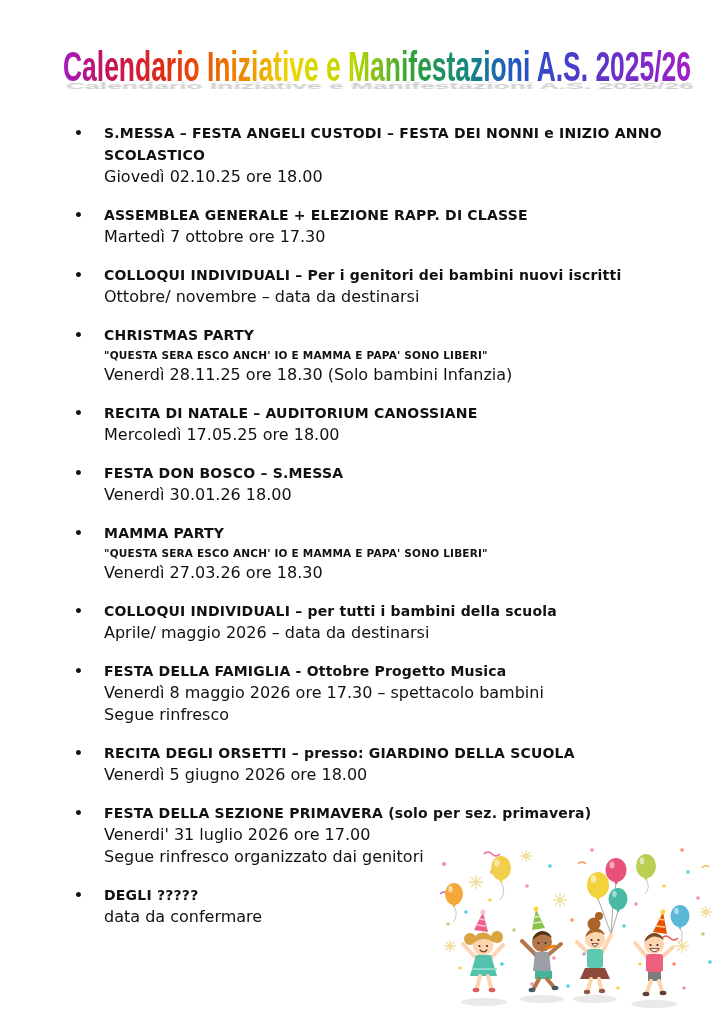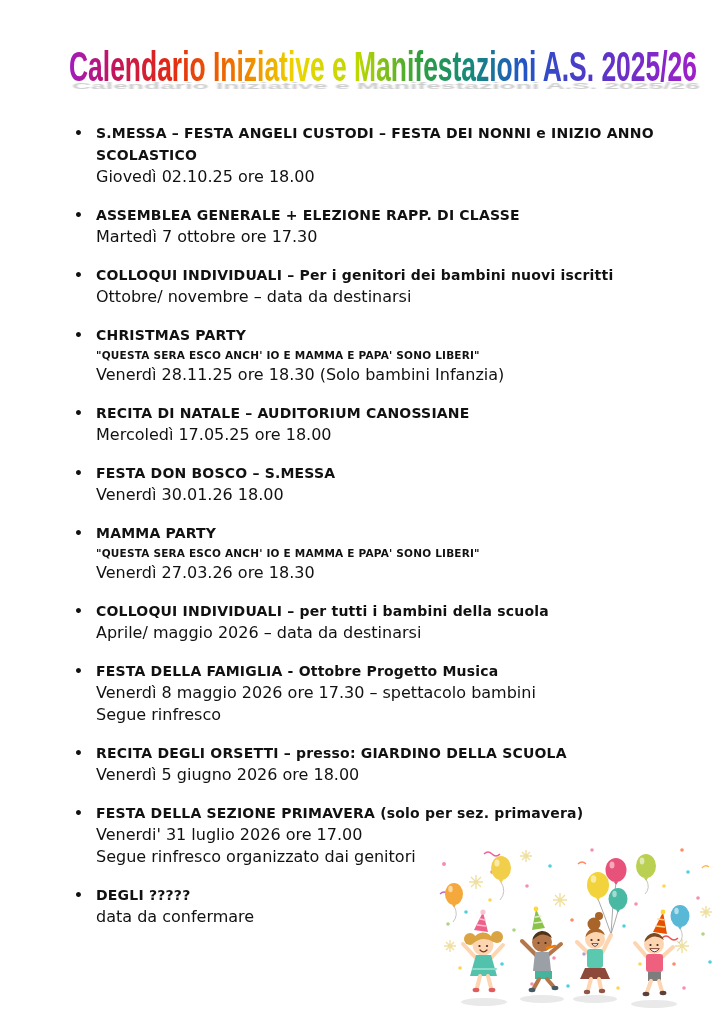--- a/index.html
+++ b/index.html
@@ -1,38 +1,38 @@
 <!DOCTYPE html>
 <html><head>
 <meta charset="utf-8">
 <style>
   * { margin:0; padding:0; box-sizing:border-box; }
   html, body { background:#ffffff; }
   body {
     width:724px; height:1024px; position:relative; overflow:hidden;
     font-family:"DejaVu Sans", sans-serif; color:#111111;
   }
-  .title-wrap { position:absolute; top:0; left:6px; width:696px; height:110px; }
+  .title-wrap { position:absolute; top:0; left:0; width:696px; height:110px; }
   .wa-main, .wa-shadow {
     font-family:"Liberation Sans", sans-serif;
     font-weight:bold;
   }
   .wa-main { font-size:42px; }
   .wa-shadow { font-size:42px; fill:#b9b9b9; opacity:0.7; }
 
   .event-list {
     position:absolute; top:122px; left:68px; width:630px;
     list-style:none;
   }
   .event { display:flex; margin-bottom:16px; }
   .bullet {
     flex:0 0 28px; width:28px; font-size:14px; font-weight:bold;
     line-height:22px; padding-left:6px;
   }
-  .event-body { flex:1; max-width:602px; }
+  .event-body { flex:1; max-width:602px;margin-left:8px; }
   .event-title {
     font-weight:bold; font-size:14px; line-height:22px; letter-spacing:0.2px;
   }
   .event-sub {
     font-weight:bold; font-size:10.5px; line-height:18px; letter-spacing:0.2px;
   }
   .event-line { font-size:16px; line-height:22px; }
 
   .clipart { position:absolute; left:432px; top:842px; }
 </style>

